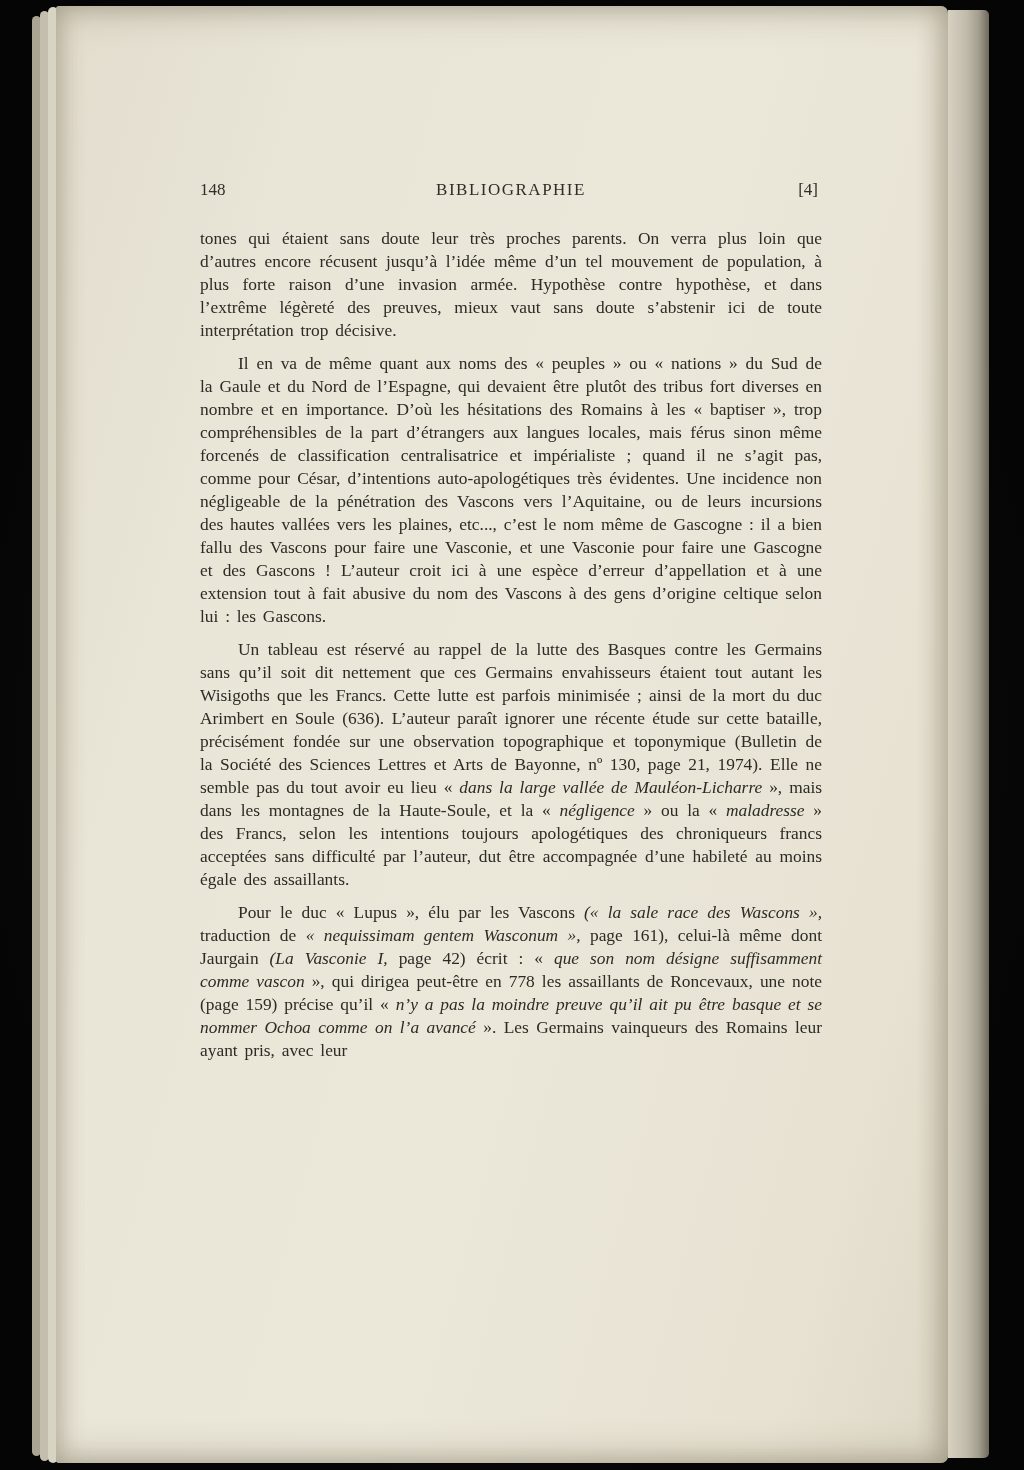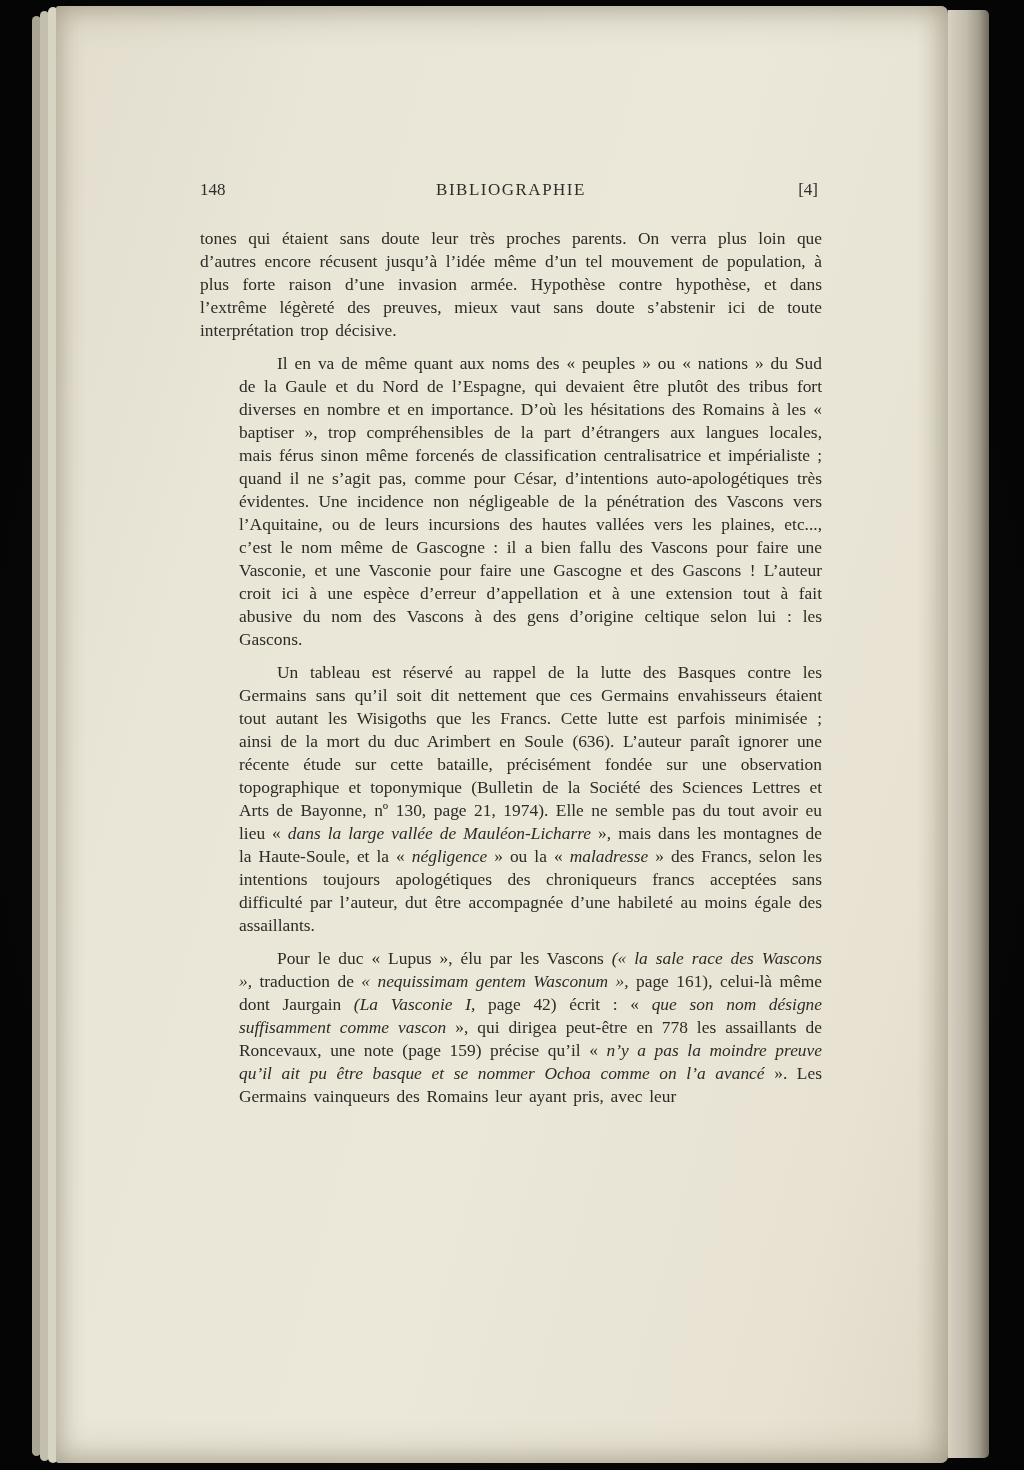--- a/index.html
+++ b/index.html
@@ -68,21 +68,21 @@
     top: 221px;
     left: 144px;
     width: 622px;
     color: #2c2b25;
     font-size: 17.4px;
     line-height: 23px;
     text-align: justify;
     word-spacing: 0.14em;
   }
   .page-body p.para { margin: 0 0 10px 0; }
-  .page-body p.para.indent { text-indent: 38px; margin-left: 39px; }
+  .page-body p.para.indent { text-indent: 38px; }
   .page-body em { }
 </style>
 </head>
 <body>
 
 <div class="scene">
 
   <div class="edge e1"></div>
   <div class="edge e2"></div>
   <div class="edge e3"></div>

